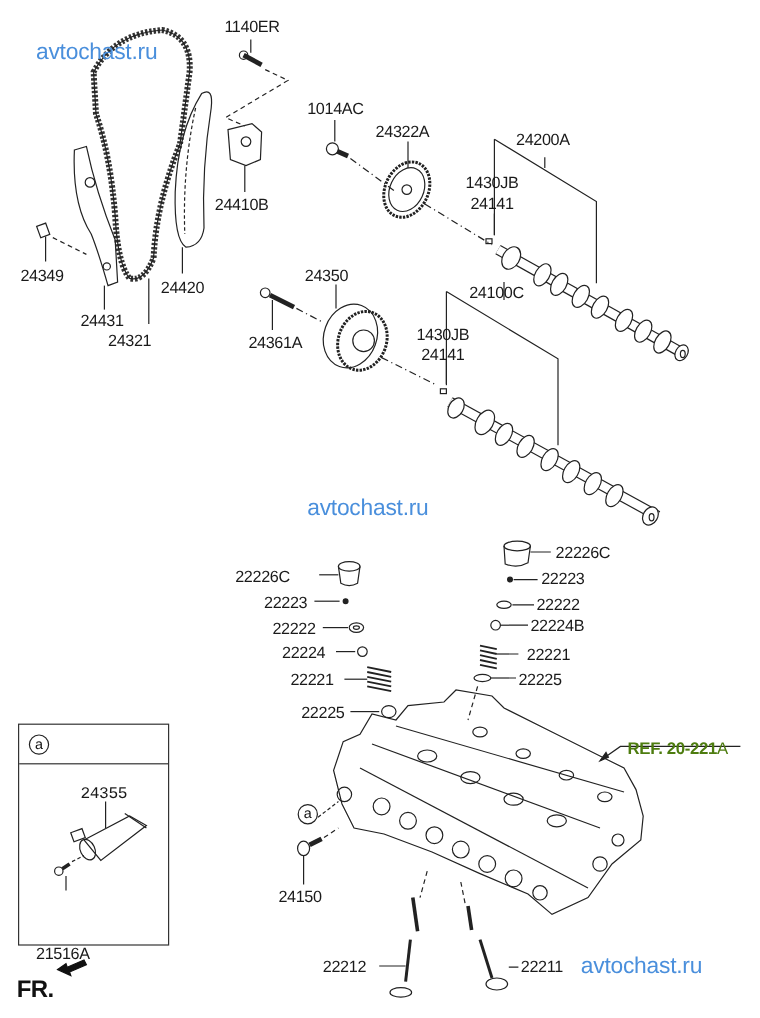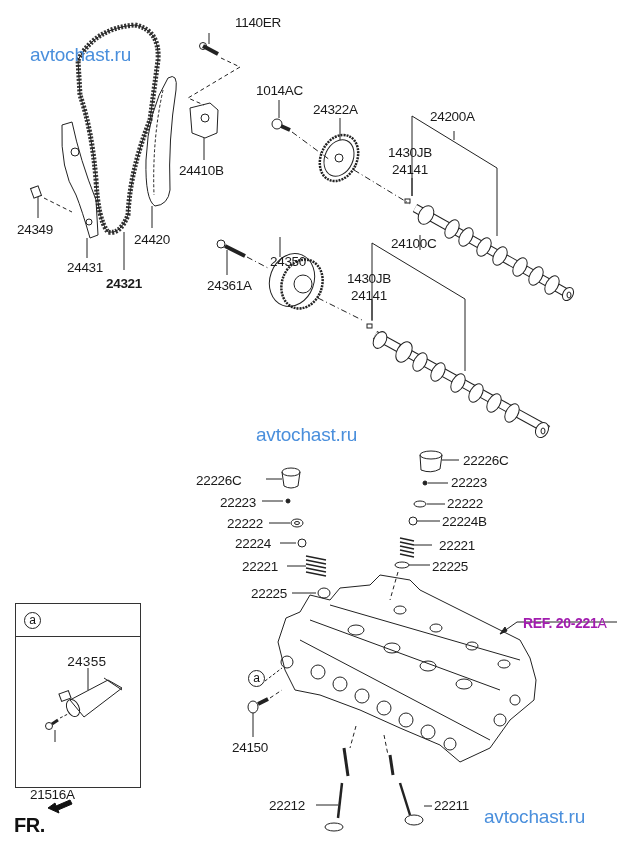--- a/index.html
+++ b/index.html
@@ -1,21 +1,21 @@
 <!DOCTYPE html>
 <html><head>
 <meta charset="utf-8">
 <style>
   html, body { margin: 0; padding: 0; background: #ffffff; }
   body { width: 633px; height: 848px; position: relative; overflow: hidden;
          font-family: "Liberation Sans", sans-serif; color: #111; }
   #diagram { position: absolute; left: 0; top: 0; }
   .lbl { position: absolute; font-size: 13.5px; line-height: 15px; white-space: nowrap; color: #1a1a1a; letter-spacing: -0.3px; }
-  .wm { position: absolute; font-size: 19px; color: #4a8fdc; white-space: nowrap; letter-spacing: -0.2px; margin-top: 11px; }
-  .ref { position: absolute; font-size: 14px; font-weight: bold; color: #a21caf; white-space: nowrap; letter-spacing: -0.3px; }
+  .wm { position: absolute; font-size: 19px; color: #4a8fdc; white-space: nowrap; letter-spacing: -0.2px; }
+  .ref { position: absolute; font-size: 14px; font-weight: bold; color: #4d7c0f; white-space: nowrap; letter-spacing: -0.3px; }
   .ref span.a { font-weight: normal; }
   .inset-box { position: absolute; left: 15px; top: 603px; width: 124px; height: 183px; border: 1px solid #333; }
   .inset-header { position: absolute; left: 0; top: 0; width: 124px; height: 32px; border-bottom: 1px solid #333; }
   .circ { position: absolute; width: 15px; height: 15px; border: 1px solid #222; border-radius: 50%;
           font-size: 12px; line-height: 14px; text-align: center; }
   .fr { position: absolute; left: 14px; top: 814px; font-size: 20px; font-weight: bold; letter-spacing: -0.5px; }
 </style>
 </head>
 <body>
 
@@ -231,32 +231,32 @@
     </g>
 
     <path d="M48,808 L55,803 L56,806 L70,800 L72,804 L58,810 L59,813 Z" fill="#111" stroke="#111"></path>
   </g>
 </svg>
 
 <div class="wm" style="left:30px;top:33px;">avtochast.ru</div>
 <div class="wm" style="left:256px;top:413px;">avtochast.ru</div>
 <div class="wm" style="left:484px;top:795px;">avtochast.ru</div>
 
-<div class="lbl" style="left:187px;top:15px;margin-left:48px;">1140ER</div>
+<div class="lbl" style="left:187px;top:15px;">1140ER</div>
 <div class="lbl" style="left:256px;top:83px;">1014AC</div>
 <div class="lbl" style="left:313px;top:102px;">24322A</div>
 <div class="lbl" style="left:430px;top:109px;">24200A</div>
 <div class="lbl" style="left:388px;top:145px;">1430JB</div>
 <div class="lbl" style="left:392px;top:162px;">24141</div>
 <div class="lbl" style="left:179px;top:163px;text-align:center;">24410B</div>
 <div class="lbl" style="left:17px;top:222px;text-align:right;">24349</div>
 <div class="lbl" style="left:134px;top:232px;">24420</div>
 <div class="lbl" style="left:67px;top:260px;">24431</div>
-<div class="lbl" style="left:106px;top:276px;font-weight:bold;">24321</div>
-<div class="lbl" style="left:270px;top:222px;margin-top:32px;">24350</div>
+<div class="lbl" style="left:90px;top:276px;">24321</div>
+<div class="lbl" style="left:254px;top:222px;">24350</div>
 <div class="lbl" style="left:391px;top:236px;">24100C</div>
 <div class="lbl" style="left:207px;top:278px;">24361A</div>
 <div class="lbl" style="left:347px;top:271px;">1430JB</div>
 <div class="lbl" style="left:351px;top:288px;">24141</div>
 
 <div class="lbl" style="left:196px;top:473px;">22226C</div>
 <div class="lbl" style="left:220px;top:495px;">22223</div>
 <div class="lbl" style="left:227px;top:516px;">22222</div>
 <div class="lbl" style="left:235px;top:536px;">22224</div>
 <div class="lbl" style="left:242px;top:559px;">22221</div>

